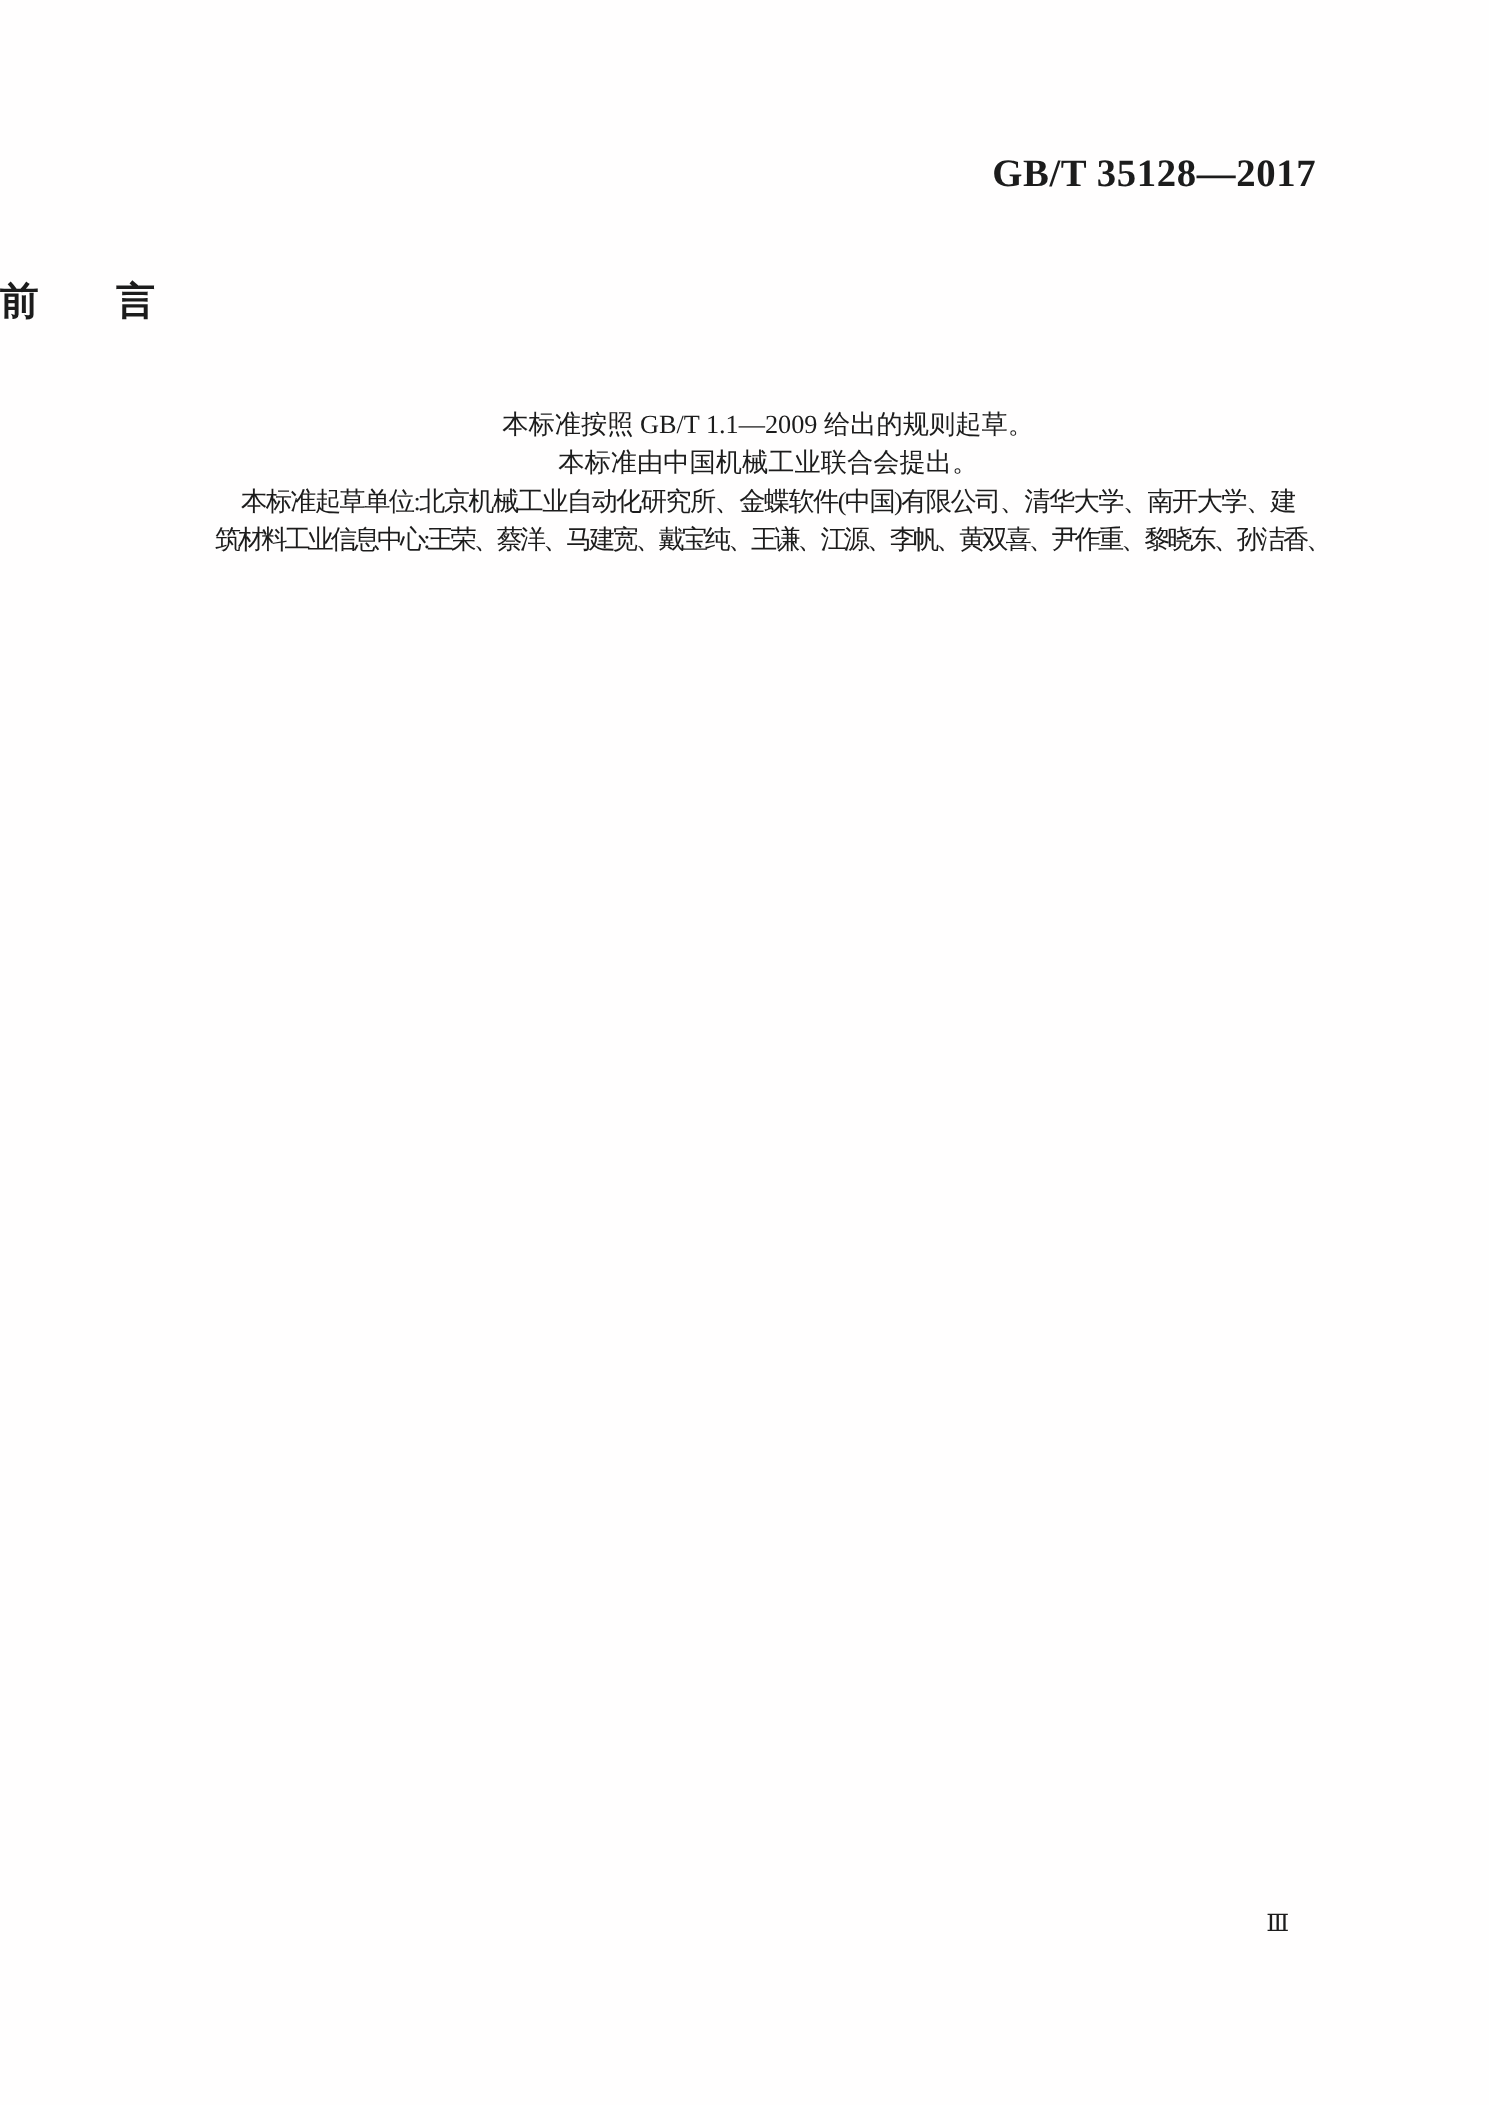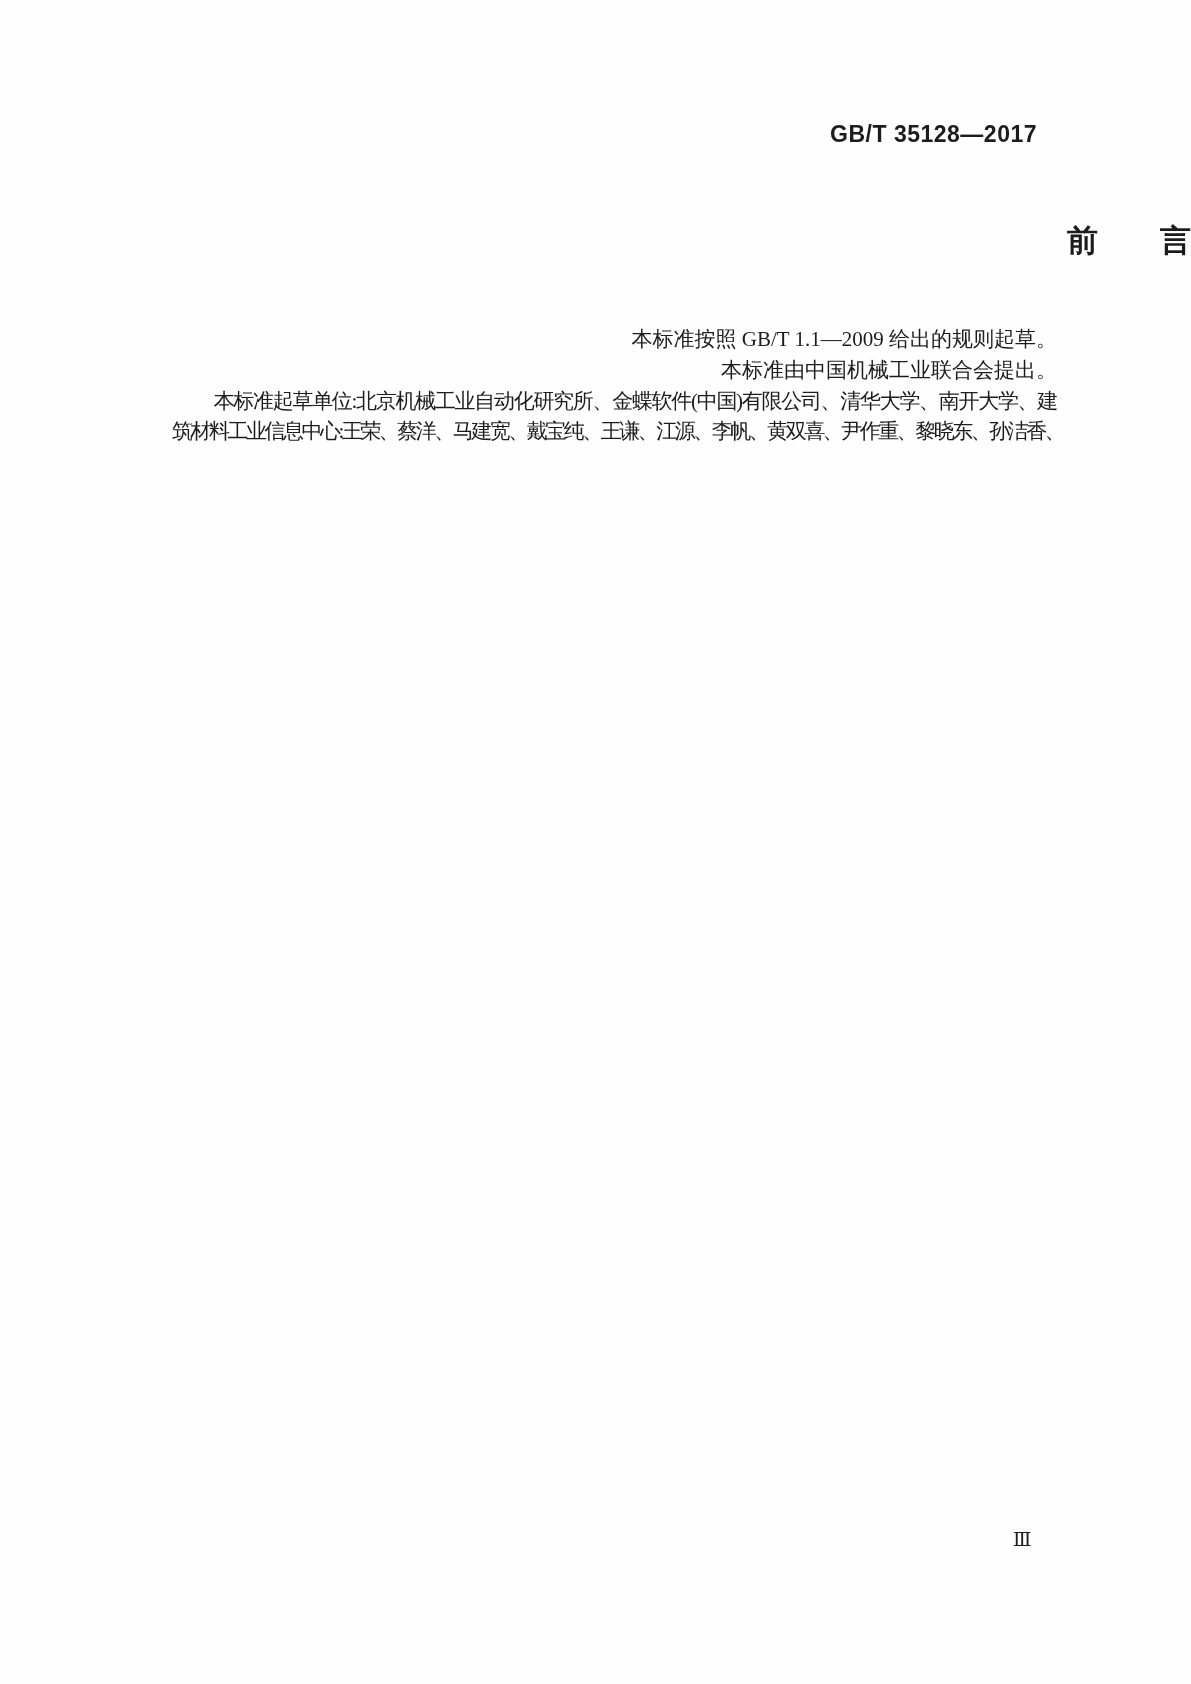--- a/index.html
+++ b/index.html
@@ -12,50 +12,50 @@
     width: 1191px;
     height: 1684px;
     background: #fffefe;
     overflow: hidden;
     font-family: "Liberation Serif", "DejaVu Serif", serif;
     color: #1c1c1c;
   }
   .std-number {
     position: absolute;
     top: 121px;
-    right: 154px;
-    font-family: Liberation Sans, sans-serif;
+    right: 138px;
+    font-family: Liberation Serif, serif;
     font-weight: 700;
-    font-size: 23px;
+    font-size: 31px;
     letter-spacing: 0.5px;
     white-space: nowrap;
   }
   .fore-title {
     position: absolute;
     top: 220px;
     left: 0;
     width: 100%;
-    text-align: right;
+    text-align: left;
     font-family: Liberation Serif, serif;
     font-weight: 700;
     font-size: 31px;
     white-space: nowrap;
   }
   .fore-body {
     position: absolute;
     top: 324px;
     left: 130px;
     width: 927px;
     font-size: 21px;
   }
   .line {
     height: 30.8px;
     line-height: 30.8px;
     white-space: nowrap;
-    text-align: right;
+    text-align: center;
   }
   .indent { text-indent: 42px; }
   .tight-a { letter-spacing: -1.3px; }
   .tight-b { letter-spacing: -2.5px; }
   .page-number {
     position: absolute;
     top: 1528px;
     left: 1013px;
     font-size: 19px;
     font-family: "Liberation Serif", "DejaVu Serif", serif;

